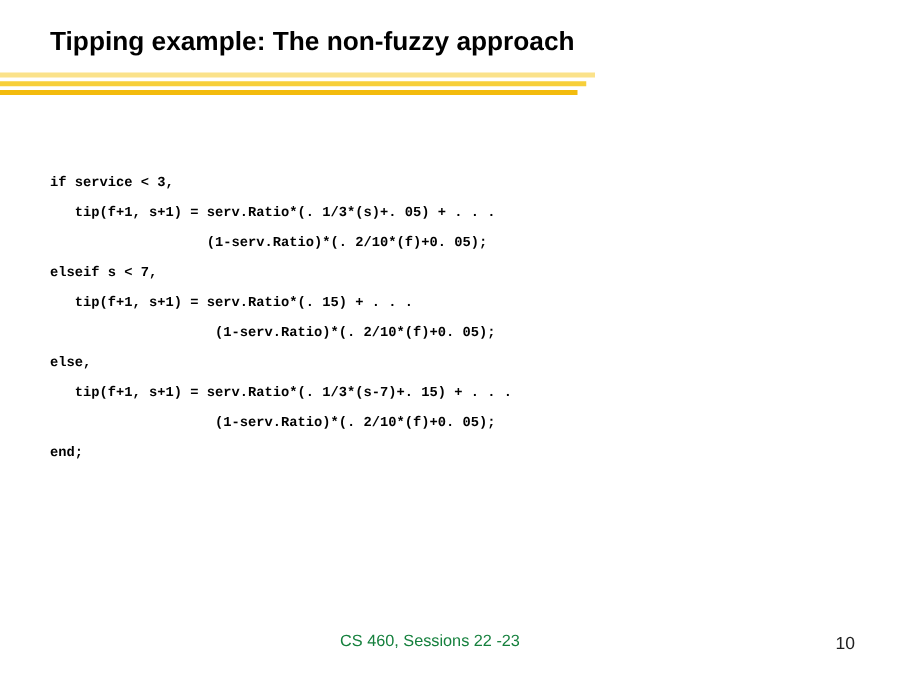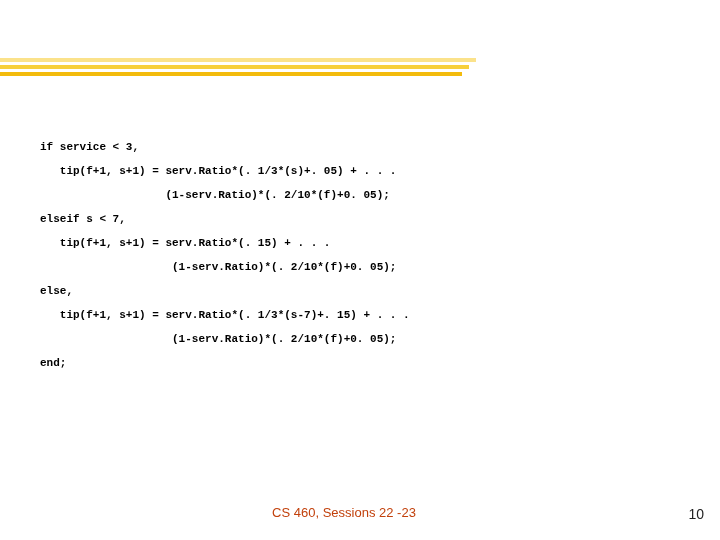--- a/index.html
+++ b/index.html
@@ -50,35 +50,36 @@
     white-space: pre;
     color: #000;
   }
   .footer {
     position: absolute;
     bottom: 20px;
     left: 0;
     width: 688px;
     text-align: center;
     font-size: 13px;
-    color: #c2410c;
+    color: #15803d;
   }
   .pagenum {
     position: absolute;
     bottom: 18px;
-    right: 16px;
+    right: 36px;
     font-size: 14px;
     color: #222;
   }
 </style>
 </head>
 <body>
 
 <div class="slide">
 
+  <div class="title">Tipping example:  The non-fuzzy approach</div>
 
   <div class="underline-stack">
     <div class="uline u1"></div>
     <div class="uline u2"></div>
     <div class="uline u3"></div>
   </div>
 
   <div class="code-block"><span>if service &lt; 3,</span>
 <span>   tip(f+1, s+1) = serv.Ratio*(. 1/3*(s)+. 05) + . . .</span>
 <span>                   (1-serv.Ratio)*(. 2/10*(f)+0. 05);</span>

